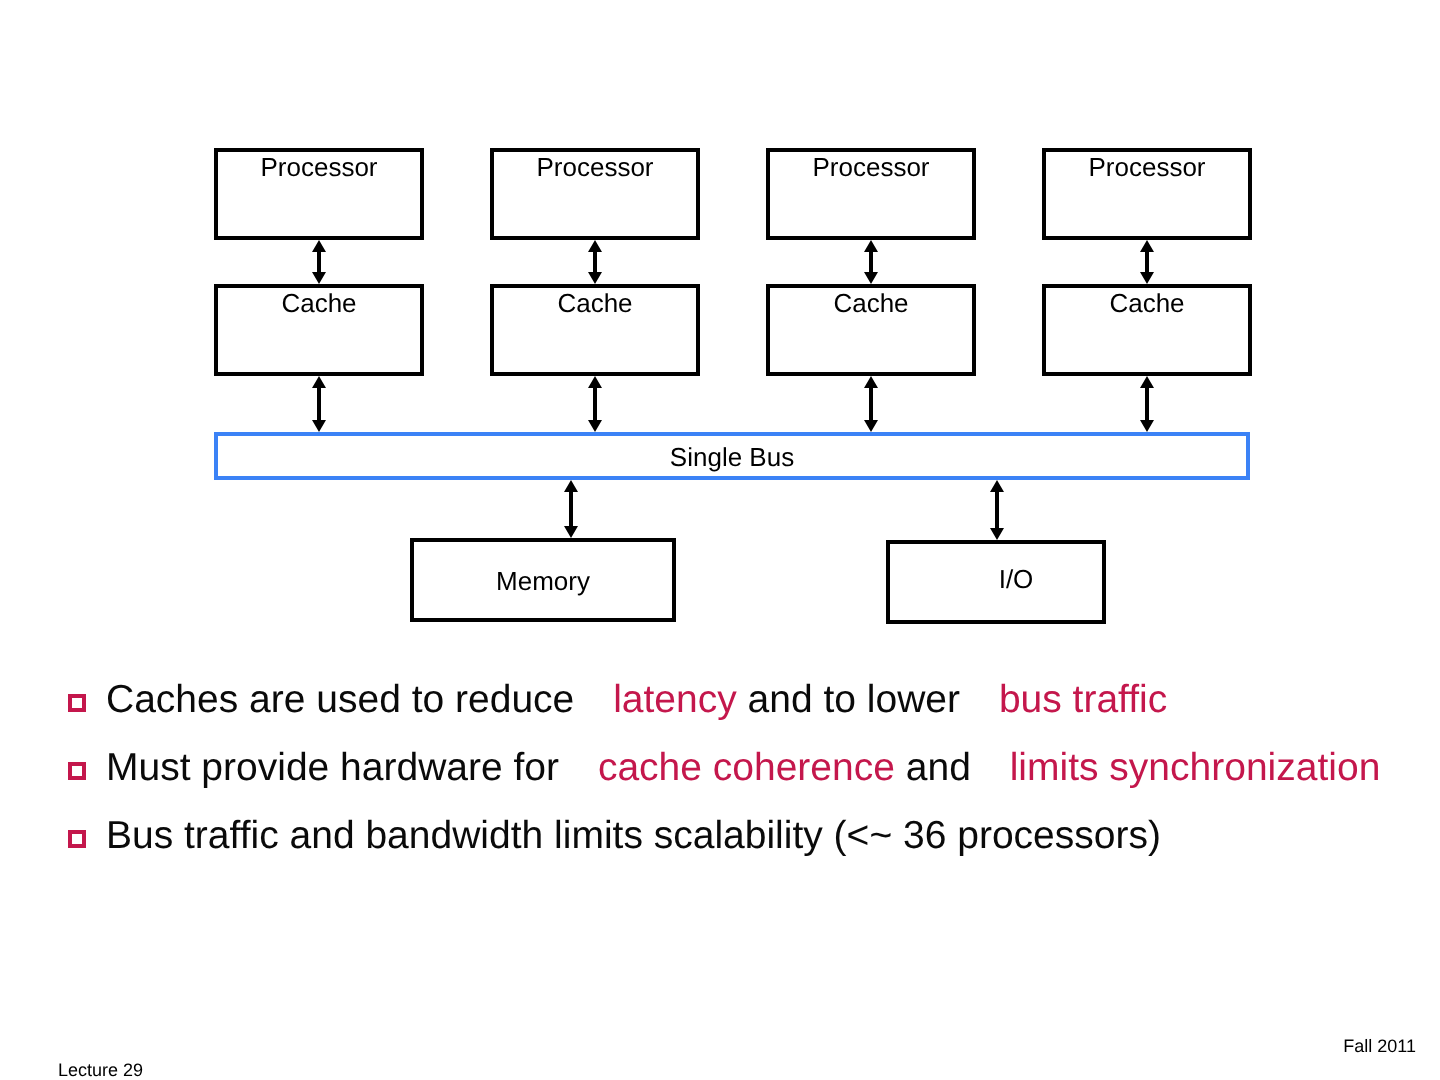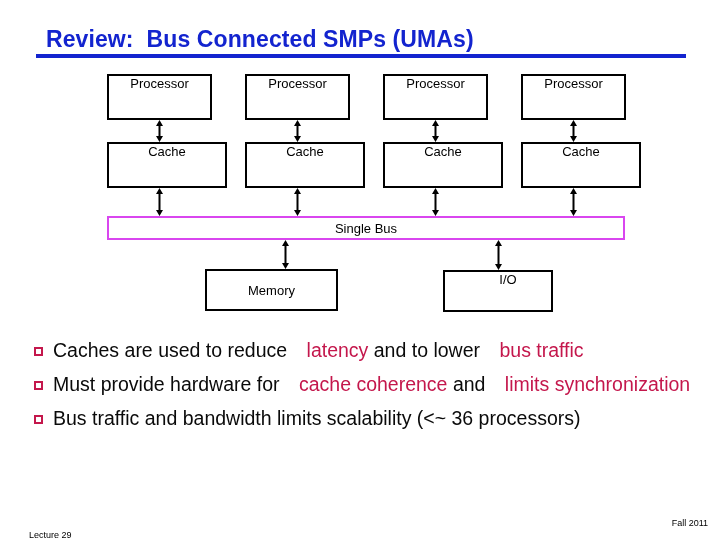--- a/index.html
+++ b/index.html
@@ -54,26 +54,26 @@
     border: 2px solid #000000;
     background: #ffffff;
     display: flex;
     align-items: flex-start;
     justify-content: center;
     font-family: "Liberation Sans", sans-serif;
     font-size: 13px;
     color: #000000;
   }
   .proc-box { width: 105px; height: 46px; }
-  .cache-box { width: 120px; height: 46px; }
+  .cache-box { width: 105px; height: 46px; }
 
   .bus-bar {
     position: absolute;
     box-sizing: border-box;
-    border: 2px solid #d946ef;
+    border: 2px solid #3b82f6;
     background: #ffffff;
     display: flex;
     align-items: center;
     justify-content: center;
     font-family: "Liberation Sans", sans-serif;
     font-size: 13px;
     color: #000000;
   }
 
   .mem-box {
@@ -90,21 +90,21 @@
   }
   .io-box {
     position: absolute;
     box-sizing: border-box;
     border: 2px solid #000000;
     background: #ffffff;
     font-family: "Liberation Sans", sans-serif;
     font-size: 13px;
     color: #000000;
     display: flex;
-    align-items: flex-start;
+    align-items: center;
     justify-content: center;
     padding-bottom: 4px;
     padding-left: 20px;
   }
 
   
   .arrow-v {
     position: absolute;
     width: 11px;
   }
@@ -166,24 +166,20 @@
     font-family: "Liberation Sans", sans-serif;
     font-size: 9px;
     color: #000000;
   }
 </style>
 </head>
 <body>
 
 <div id="slide">
 
-  <div id="title-block">
-    <div id="slide-title">Review:  Bus Connected SMPs (UMAs)</div>
-    <div id="title-rule"></div>
-  </div>
 
   <div id="diagram">
 
     <div class="node-box proc-box" style="left:107px; top:74px;">
       <span>Processor</span>
     </div>
     <div class="node-box proc-box" style="left:245px; top:74px;">
       <span>Processor</span>
     </div>
     <div class="node-box proc-box" style="left:383px; top:74px;">

